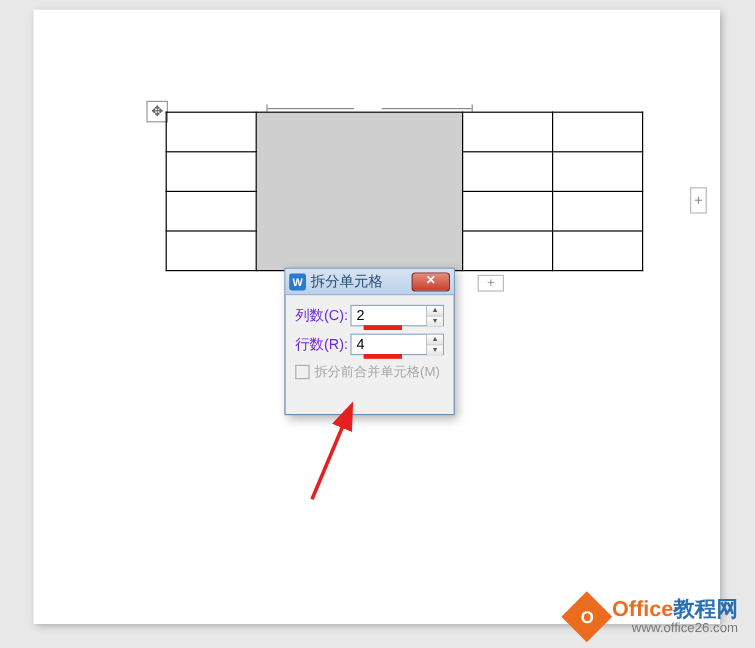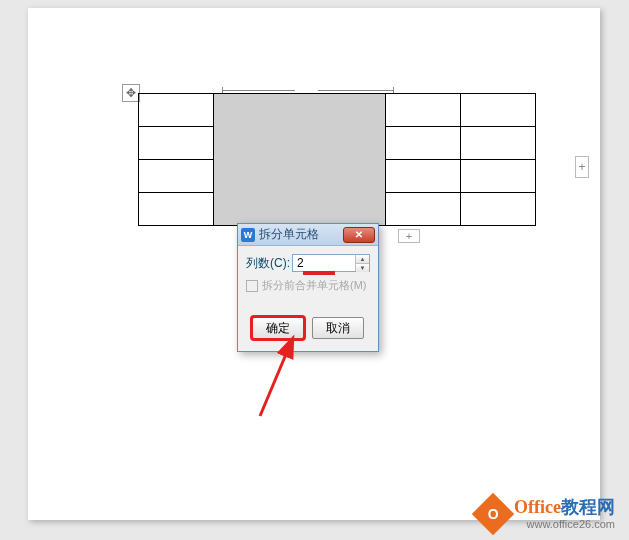--- a/index.html
+++ b/index.html
@@ -146,21 +146,21 @@
       padding: 8px 8px 4px 8px;
     }
     .field-row {
       display: flex;
       align-items: center;
       margin-bottom: 6px;
       position: relative;
     }
     .field-label {
       width: 46px;
-      color: #0c4a6e;
+      color: #6d28d9;
       font-size: 12px;
     }
     .spin-input {
       flex: 1;
       height: 18px;
       border: 1px solid #8aa8c7;
       background: #fff;
       display: flex;
       align-items: stretch;
     }
@@ -258,21 +258,21 @@
       transform: rotate(-45deg);
       color: #fff;
       font-weight: bold;
       font-size: 14px;
     }
     .wm-txt { display: flex; flex-direction: column; line-height: 1.1; }
     .wm-title {
       font-size: 18px;
       font-weight: bold;
     }
-    .wm-title .orange { color: #ec6c1f; font-family: Liberation Serif, serif; }
+    .wm-title .orange { color: #ec6c1f; }
     .wm-title .blue { color: #2a6fb5; margin-top: 28px; }
     .wm-url { font-size: 11px; color: #7a7a7a; text-align: right; }
   </style>
 </head>
 <body>
 
 <div class="page">
 
   <span class="col-tick-l"></span>
   <span class="col-tick-r"></span>
@@ -322,27 +322,34 @@
       <span class="field-label">列数(C):</span>
       <div class="spin-input">
         <span class="val">2</span>
         <div class="spin-btns">
           <div>▲</div>
           <div>▼</div>
         </div>
       </div>
       <span class="red-underline ru1"></span>
     </div>
+    <div class="field-row">
+      <span class="field-label">行数(R):</span>
+      <div class="spin-input">
+        <span class="val">4</span>
+        <div class="spin-btns">
+          <div>▲</div>
+          <div>▼</div>
+        </div>
+      </div>
+      <span class="red-underline ru2"></span>
+    </div>
     <div class="checkbox-row">
       <span class="cb"></span>
       <span>拆分前合并单元格(M)</span>
-    </div>
-    <div class="btn-row">
-      <div class="dlg-btn ok-highlight">确定</div>
-      <div class="dlg-btn">取消</div>
     </div>
   </div>
 </div>
 
 <svg class="arrow" viewBox="0 0 60 85">
   <defs>
     <marker id="ah" markerWidth="10" markerHeight="10" refX="6" refY="3" orient="auto">
       <path d="M0,0 L8,3 L0,6 Z" fill="#e62020"></path>
     </marker>
   </defs>

